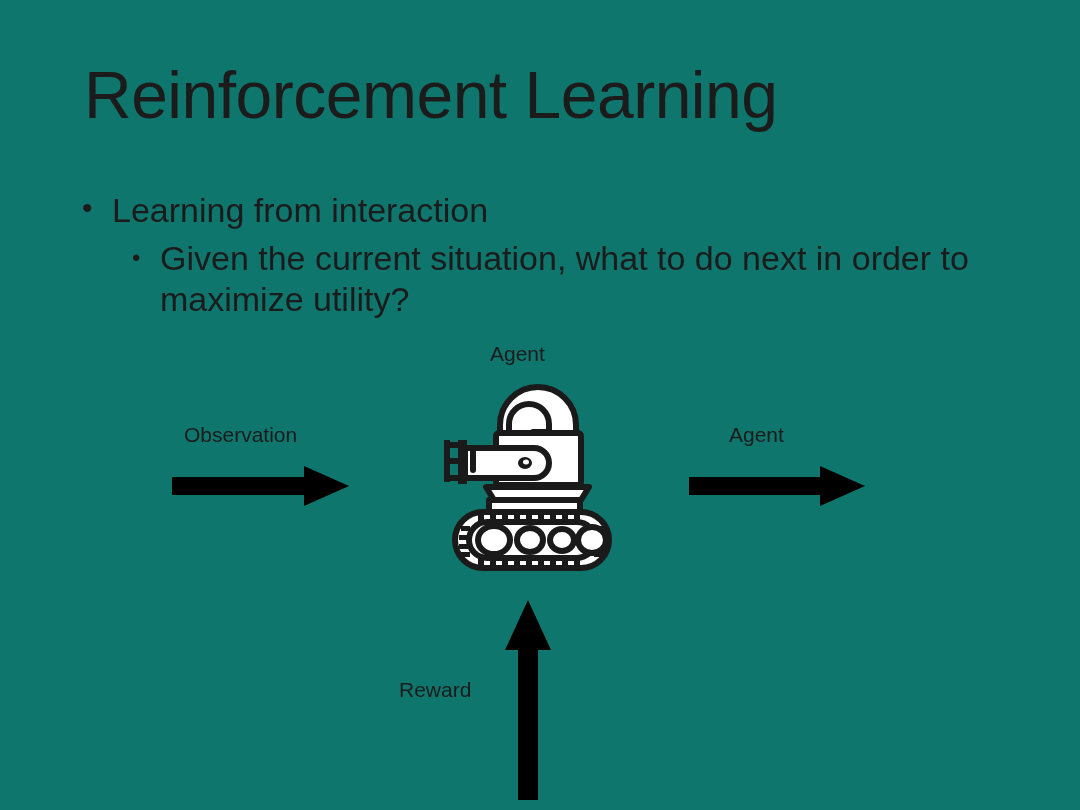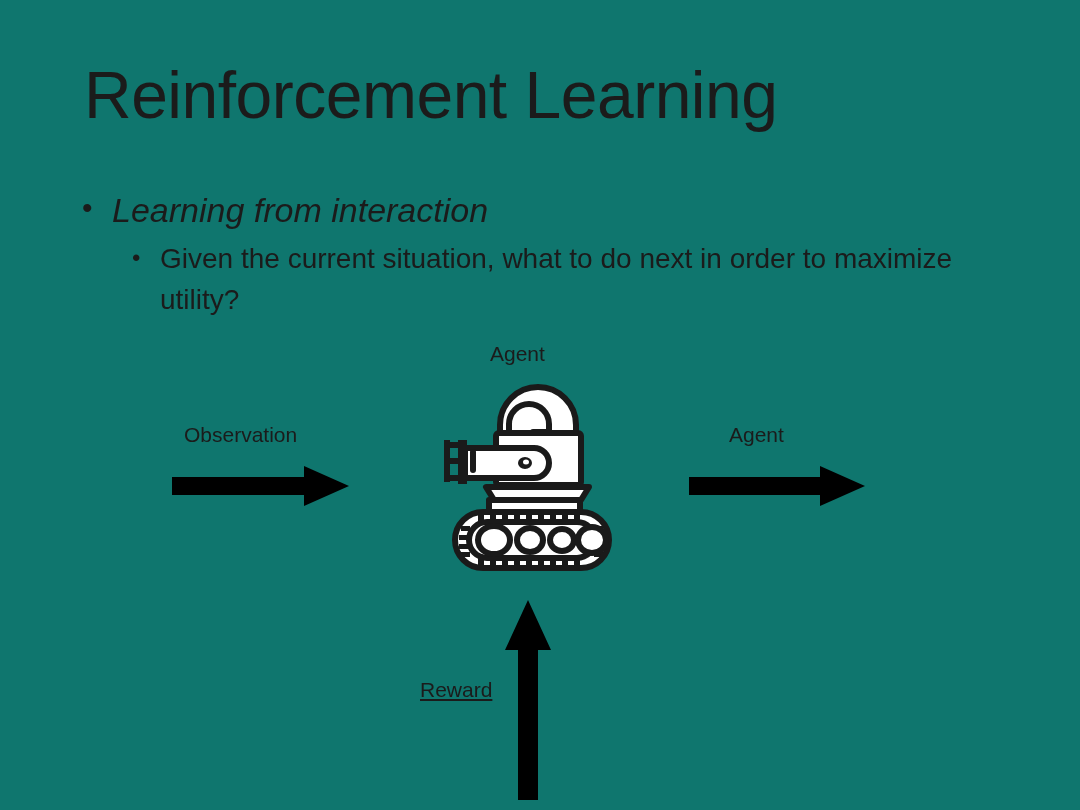--- a/index.html
+++ b/index.html
@@ -46,60 +46,59 @@
     line-height: 40px;
     width: 30px;
     flex: 0 0 30px;
     text-align: left;
     color: #1b1b1b;
   }
   .bullet-l1 .txt {
     font-size: 34px;
     line-height: 44px;
     font-weight: 400;
-    font-style: italic;
   }
 
   .bullet-l2 {
     position: absolute;
     left: 132px;
     top: 238px;
     width: 880px;
     display: flex;
     align-items: flex-start;
     color: #1b1b1b;
   }
   .bullet-l2 .dot {
     font-size: 24px;
     line-height: 40px;
     width: 28px;
     flex: 0 0 28px;
     text-align: left;
     color: #1b1b1b;
   }
   .bullet-l2 .txt {
-    font-size: 28px;
+    font-size: 34px;
     line-height: 41px;
     font-weight: 400;
     max-width: 810px;
   }
 
   
   .diagram-label {
     position: absolute;
     font-size: 21px;
     line-height: 1.1;
     color: #1b1b1b;
     white-space: nowrap;
     text-align: right;
   }
   #label-agent       { left: 490px; top: 342px; }
   #label-observation { left: 184px; top: 423px; }
   #label-action      { left: 729px; top: 423px; }
-  #label-reward      { left: 420px; top: 678px; text-decoration: underline; }
+  #label-reward      { left: 399px; top: 678px; }
 
   
   #diagram-svg {
     position: absolute;
     left: 0;
     top: 0;
     width: 1080px;
     height: 810px;
     pointer-events: none;
   }

